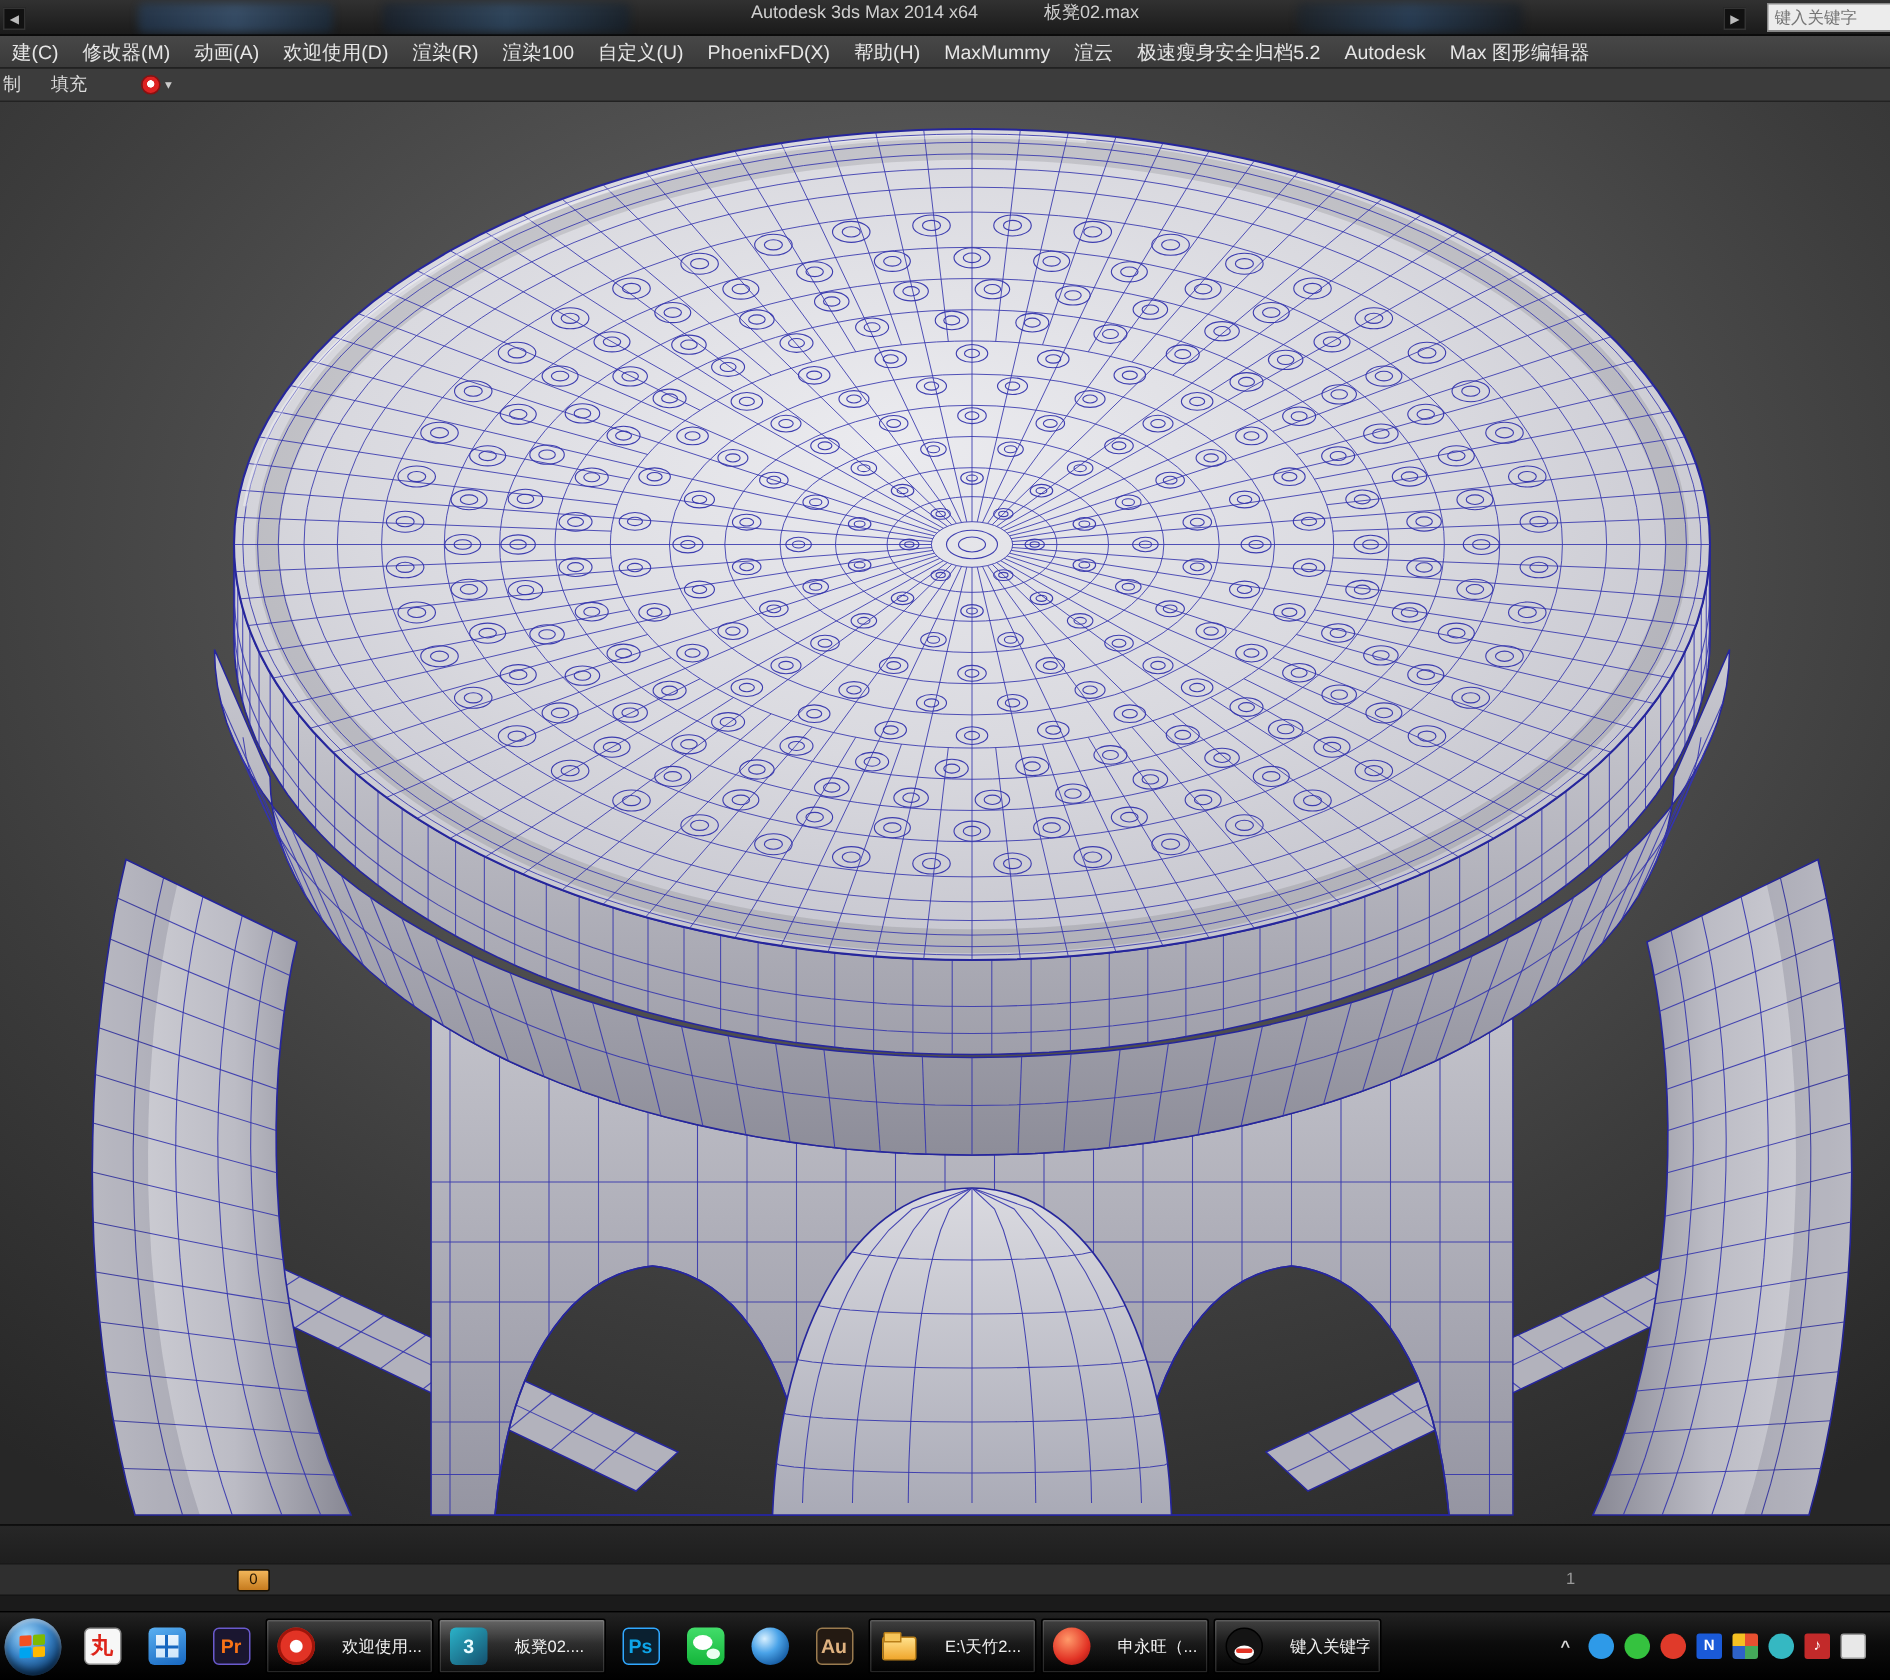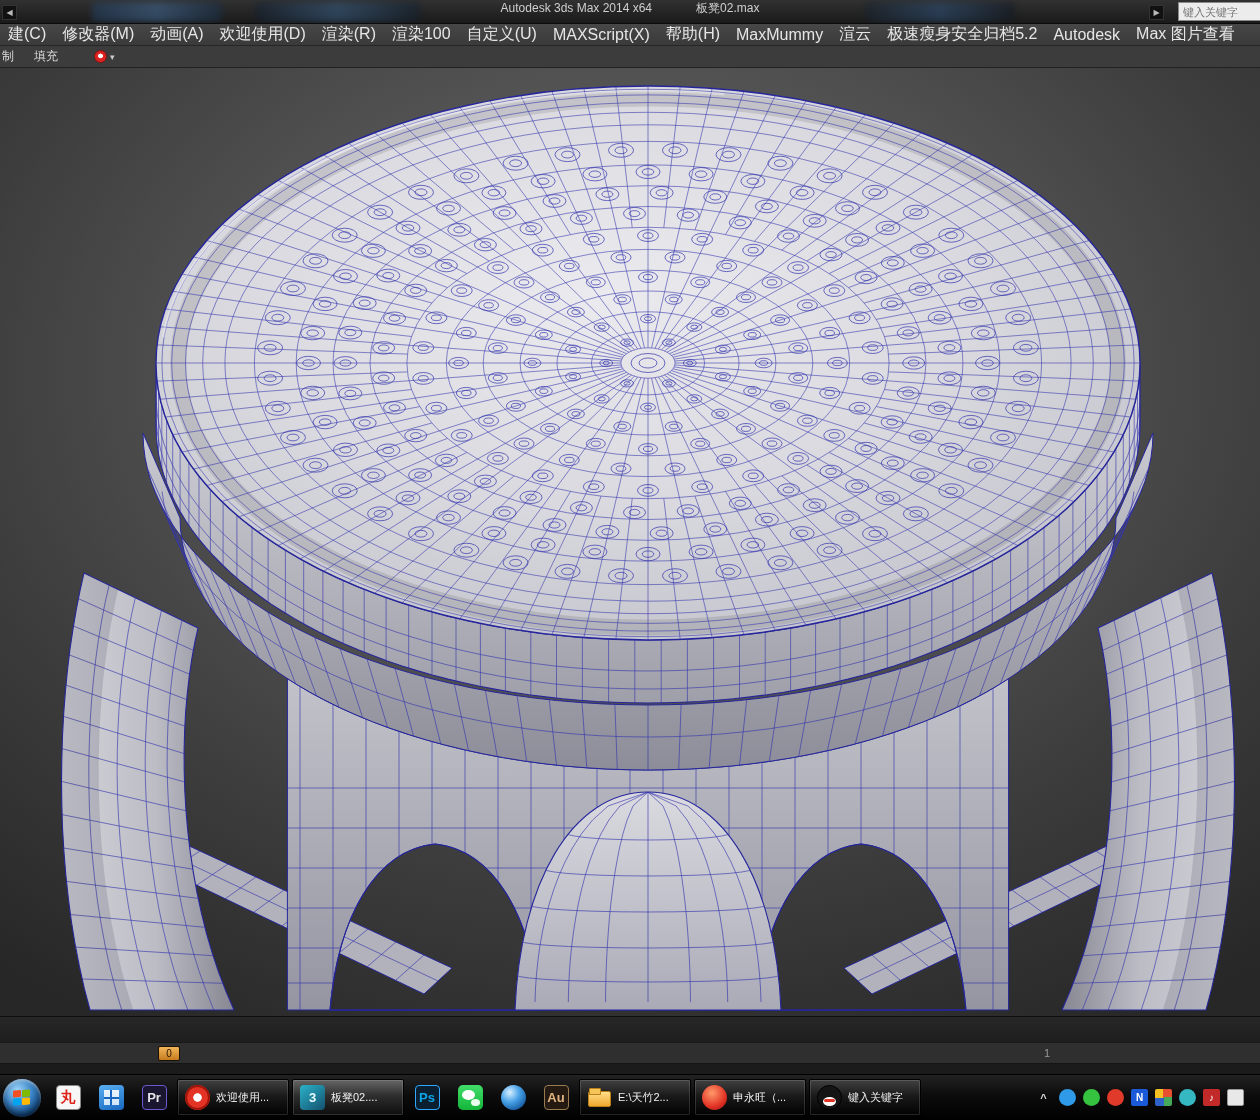--- a/index.html
+++ b/index.html
@@ -19,21 +19,21 @@
   .blob.b2{left:255px;width:165px;background:linear-gradient(90deg,#101f33,#3b6a9a,#0e1f31)}
   .blob.b3{left:865px;width:150px;background:linear-gradient(90deg,#16222f,#2f5a8a,#0e1722)}
   .tb-title{position:absolute;left:50%;top:0;height:16px;transform:translateX(-50%);
     display:flex;gap:44px;align-items:center;font-size:12px;color:#cfcfcf;white-space:nowrap}
   .searchbox{position:absolute;right:-14px;top:2px;width:96px;height:19px;background:#ececec;
     border:1px solid #8a8a8a;font-size:11px;color:#444;padding:0 4px;outline:none}
 
   
   .menubar{height:22px;background:linear-gradient(#474747,#3a3a3a);display:flex;align-items:center;
     border-bottom:1px solid #262626;flex:none;overflow:hidden}
-  .menu-item{padding:0 8px;font-size:16px;color:#e6e6e6;height:22px;display:flex;align-items:center;
+  .menu-item{padding:0 8px;font-size:13px;color:#e6e6e6;height:22px;display:flex;align-items:center;
     white-space:nowrap;cursor:default}
 
   
   .subbar{height:22px;background:#3c3c3c;display:flex;align-items:center;border-bottom:1px solid #222;
     flex:none;font-size:12px;color:#dcdcdc}
   .sub-item{padding:0 10px;white-space:nowrap;cursor:default}
   .sub-item.first{padding-left:2px}
   .sub-drop{display:flex;align-items:center;gap:3px;margin-left:26px;cursor:pointer}
   .sub-drop .dot{width:13px;height:13px;border-radius:50%;
     background:radial-gradient(circle at 50% 45%,#fff 0 28%,#d22 32% 100%);border:1px solid #811}
@@ -57,36 +57,36 @@
   .taskbar{height:45px;background:linear-gradient(#222 0%,#0c0c0c 45%,#000 100%);
     display:flex;align-items:center;padding:0 6px 0 3px;gap:3px;flex:none}
   .start-orb{width:38px;height:38px;border-radius:50%;flex:none;position:relative;cursor:pointer;
     background:radial-gradient(circle at 38% 30%,#9ed6fa,#3a84c8 42%,#14487e 72%,#0a2a52);
     box-shadow:inset 0 -3px 6px rgba(0,0,0,.55),inset 0 2px 3px rgba(255,255,255,.5);margin-right:4px}
   .flag-grid{position:absolute;left:10px;top:11px;width:17px;height:15px;display:grid;
     grid-template-columns:8px 8px;grid-template-rows:7px 7px;gap:1px;transform:skewY(-4deg)}
   .flag-grid span{border-radius:1px}
   .app-btn{width:40px;height:38px;display:flex;align-items:center;justify-content:center;flex:none;
     border-radius:2px;cursor:pointer}
-  .win-btn{width:112px;height:37px;display:flex;align-items:center;gap:6px;padding:12px 7px;flex:none;
+  .win-btn{width:112px;height:37px;display:flex;align-items:center;gap:18px;padding:12px 7px;flex:none;
     background:linear-gradient(rgba(255,255,255,.16),rgba(255,255,255,.06) 45%,rgba(0,0,0,.25));
     border:1px solid #000;border-radius:2px;box-shadow:inset 0 0 0 1px rgba(255,255,255,.14);
     font-size:11px;color:#f0f0f0;cursor:pointer}
   .win-btn.active{background:linear-gradient(rgba(255,255,255,.32),rgba(255,255,255,.14) 45%,rgba(40,40,40,.3));}
   .win-btn .lbl{white-space:nowrap;overflow:hidden;text-overflow:clip}
 
   .tb-ic{width:25px;height:25px;border-radius:4px;position:relative;flex:none;display:flex;
     align-items:center;justify-content:center;font-weight:bold;font-size:13px}
   .wan-app-icon{background:#f7f7f7;color:#dd241a;font-size:15px;border:1px solid #888}
   .tiles-app-icon{background:linear-gradient(160deg,#5ab0f2,#1767c0)}
   .tiles-app-icon::before{content:"";position:absolute;inset:5px;background:linear-gradient(#eaf4fd,#cfe6fa)}
   .tiles-app-icon::after{content:"";position:absolute;inset:5px;
     background:linear-gradient(#1767c0,#1767c0) center/2px 100% no-repeat,
                linear-gradient(#1767c0,#1767c0) center/100% 2px no-repeat}
-  .premiere-icon{background:#1a1630;color:#e5e5e5;border:1px solid #6a5acd}
+  .premiere-icon{background:#1a1630;color:#f97316;border:1px solid #6a5acd}
   .photoshop-icon{background:#0a2030;color:#0ea5e9;border:1px solid #31a8ff}
   .audition-icon{background:#241a12;color:#e0b380;border:1px solid #9a7b4f}
   .welcome-app-icon{border-radius:50%;background:radial-gradient(circle at 50% 50%,#fff 0 22%,#e23325 26% 100%);
     box-shadow:inset 0 0 0 2px #9e150b}
   .max-doc-icon{background:linear-gradient(140deg,#2bb3c9,#14506e);color:#eafcff;font-size:13px}
   .wechat-icon{background:linear-gradient(#42dd6a,#14b53a);border-radius:5px}
   .wechat-icon::before{content:"";position:absolute;width:13px;height:10px;left:4px;top:5px;background:#fff;border-radius:50%}
   .wechat-icon::after{content:"";position:absolute;width:9px;height:7px;right:3px;bottom:4px;background:#eafff0;border-radius:50%}
   .browser-icon{border-radius:50%;background:radial-gradient(circle at 35% 30%,#d8f0ff,#4aa3e8 40%,#0d4f96 85%)}
   .folder-icon{background:transparent}
@@ -131,27 +131,27 @@
   </div>
 
   <div class="menubar" id="menubar">
       <div class="menu-item">建(C)</div>
       <div class="menu-item">修改器(M)</div>
       <div class="menu-item">动画(A)</div>
       <div class="menu-item">欢迎使用(D)</div>
       <div class="menu-item">渲染(R)</div>
       <div class="menu-item">渲染100</div>
       <div class="menu-item">自定义(U)</div>
-      <div class="menu-item">MAXScript(X)</div>
+      <div class="menu-item">PhoenixFD(X)</div>
       <div class="menu-item">帮助(H)</div>
       <div class="menu-item">MaxMummy</div>
       <div class="menu-item">渲云</div>
       <div class="menu-item">极速瘦身安全归档5.2</div>
       <div class="menu-item">Autodesk</div>
-      <div class="menu-item">Max 图片查看</div>
+      <div class="menu-item">Max 图形编辑器</div>
     </div>
 
   <div class="subbar">
     <span class="sub-item first">制</span>
     <span class="sub-item">填充</span>
     <span class="sub-drop">
       <span class="dot"></span>
       <span class="car">▾</span>
     </span>
   </div>

